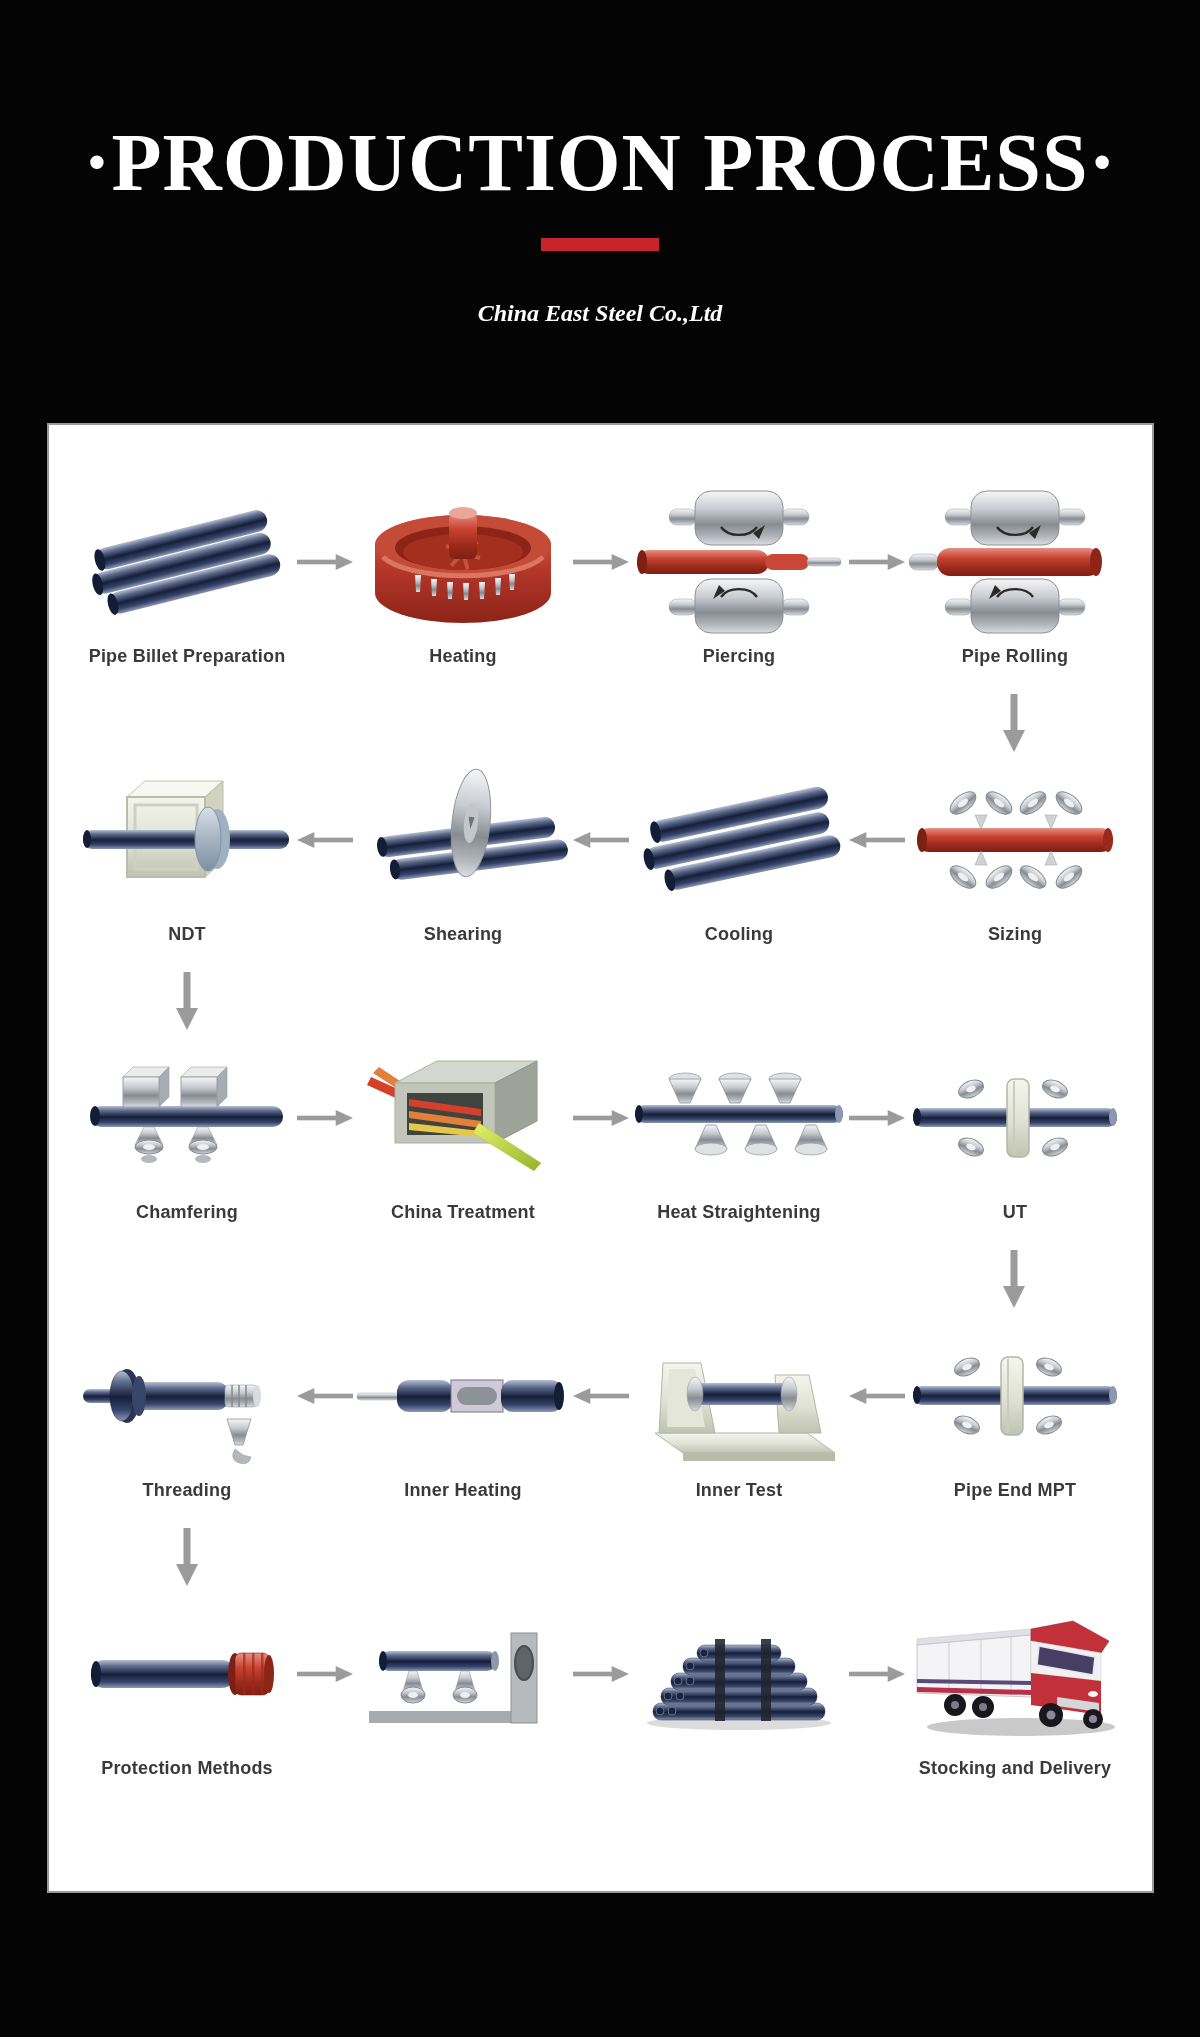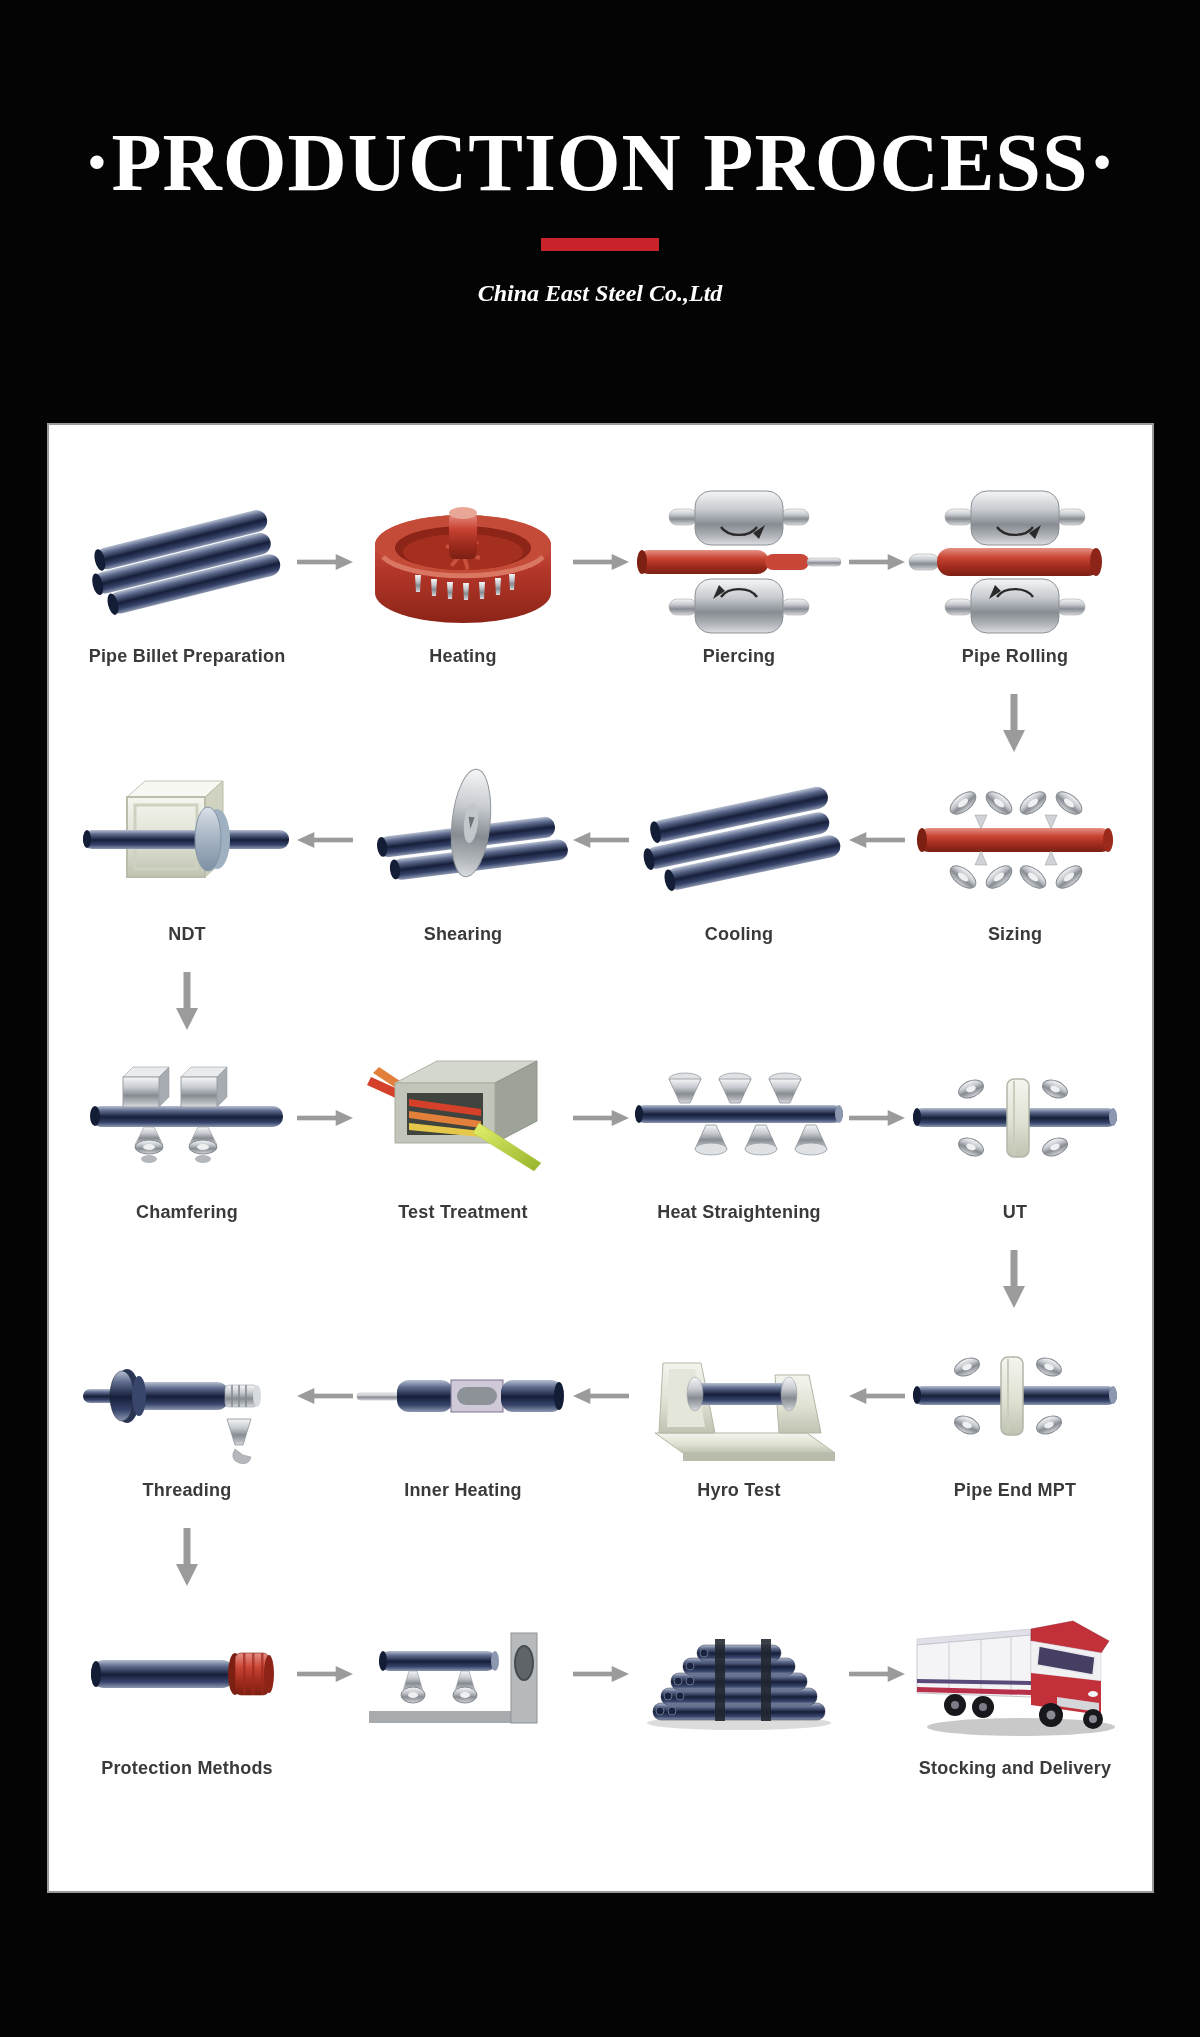--- a/index.html
+++ b/index.html
@@ -3,21 +3,21 @@
 <meta charset="utf-8">
 <style>
   html,body{margin:0;padding:0;}
   body{width:1200px;height:2037px;position:relative;background:#040404;overflow:hidden;
        font-family:"Liberation Sans",sans-serif;}
   
   .hdr-title{position:absolute;top:122px;left:0;width:100%;text-align:center;color:#ffffff;
        font-family:"Liberation Serif",serif;font-weight:700;font-size:82px;line-height:1;
        letter-spacing:1px;white-space:nowrap;}
   .hdr-divider{position:absolute;top:238px;left:541px;width:118px;height:13px;background:#c9232b;}
-  .hdr-company{position:absolute;top:280px;left:0;width:100%;text-align:center;color:#ffffff;
+  .hdr-company{position:absolute;top:300px;left:0;width:100%;text-align:center;color:#ffffff;
        font-family:"Liberation Serif",serif;font-style:italic;font-weight:700;font-size:24px;}
   
   .panel{position:absolute;left:47px;top:423px;width:1107px;height:1470px;background:#ffffff;
        border:2px solid #9a9a9a;box-sizing:border-box;padding:62px 28px 0 28px;}
   .frow{display:grid;grid-template-columns:1fr 56px 1fr 56px 1fr 56px 1fr;}
   .steprow{grid-template-rows:150px 44px;height:194px;}
   .connrow{height:84px;grid-template-rows:84px;}
   .cell{display:flex;align-items:center;justify-content:center;}
   .r1{grid-row:1}.r2{grid-row:2}
   .c1{grid-column:1}.c2{grid-column:2}.c3{grid-column:3}.c4{grid-column:4}
@@ -435,21 +435,21 @@
         <g transform="rotate(-22 150 104)">
             <ellipse cx="150" cy="104" rx="13" ry="8" fill="url(#gSilver)" stroke="#84898f"></ellipse>
             <ellipse cx="150" cy="104" rx="5" ry="3" fill="#eef0f2"></ellipse>
           </g>
       </svg>
     </div>
     <div class="cell r2 c1 lblcell">
         <span class="label">Chamfering</span>
       </div>
     <div class="cell r2 c3 lblcell">
-        <span class="label">Test Treatment</span>
+        <span class="label">China Treatment</span>
       </div>
     <div class="cell r2 c5 lblcell">
         <span class="label">Heat Straightening</span>
       </div>
     <div class="cell r2 c7 lblcell">
         <span class="label">UT</span>
       </div>
   </div>
 
   <div class="frow connrow">
@@ -543,21 +543,21 @@
           </g>
       </svg>
     </div>
     <div class="cell r2 c1 lblcell">
         <span class="label">Threading</span>
       </div>
     <div class="cell r2 c3 lblcell">
         <span class="label">Inner Heating</span>
       </div>
     <div class="cell r2 c5 lblcell">
-        <span class="label">Hyro Test</span>
+        <span class="label">Inner Test</span>
       </div>
     <div class="cell r2 c7 lblcell">
         <span class="label">Pipe End MPT</span>
       </div>
   </div>
 
   <div class="frow connrow">
     <div class="cell c1">
       <svg class="varrow" viewBox="0 0 24 58">
         <rect class="arrfill" x="8.5" y="0" width="7" height="38"></rect>

